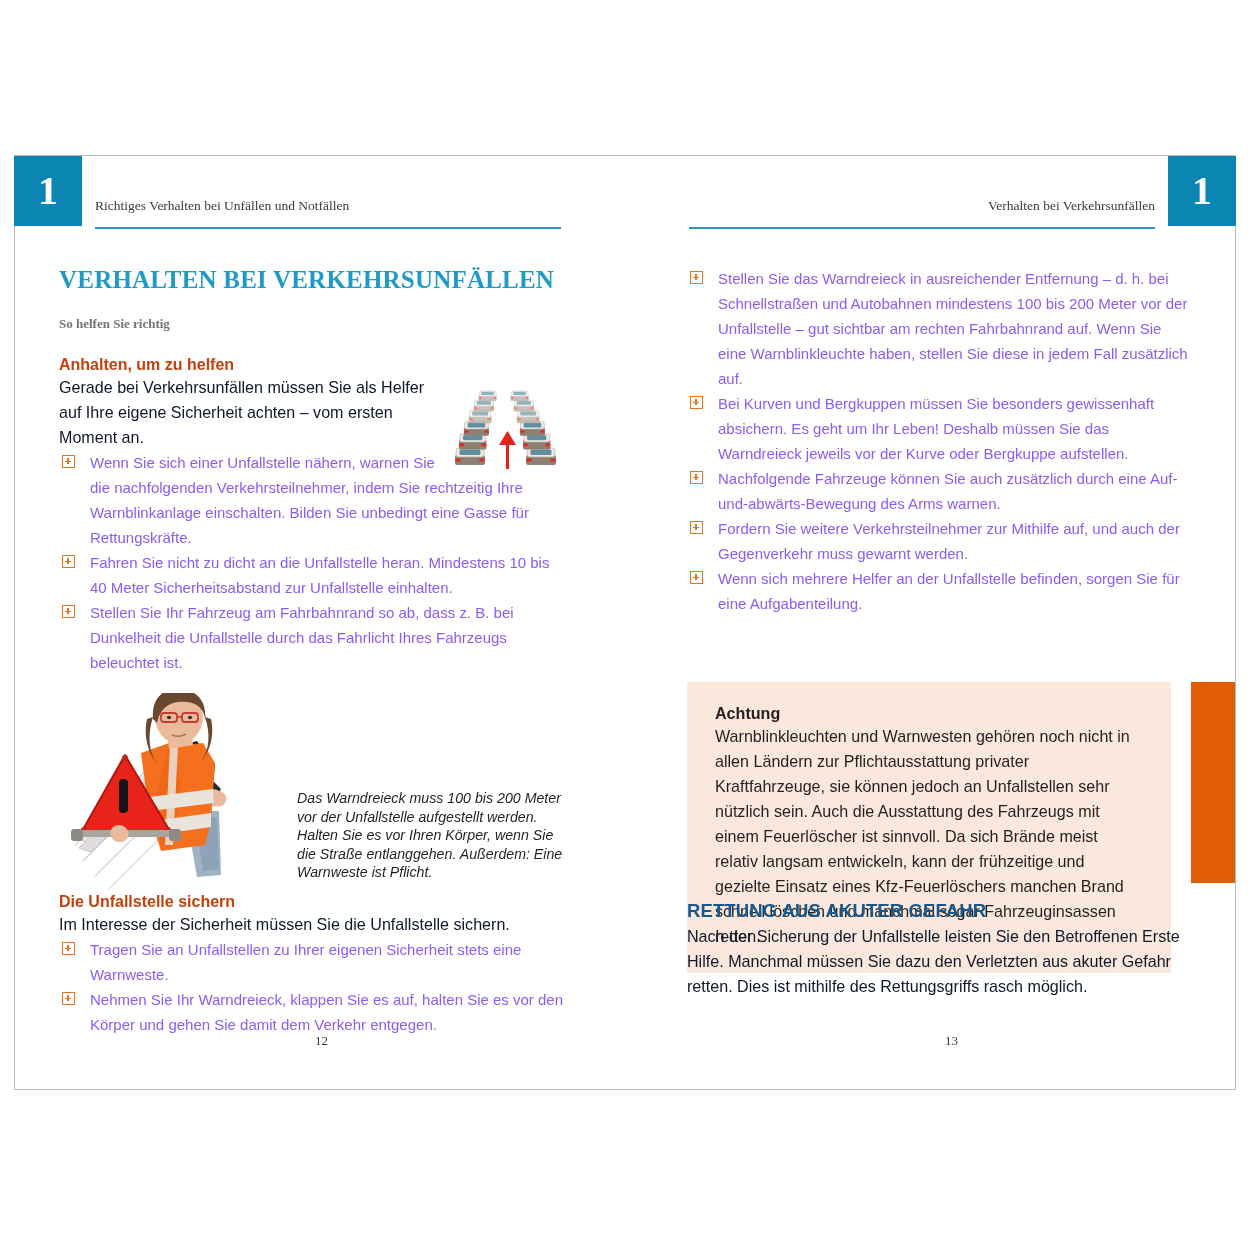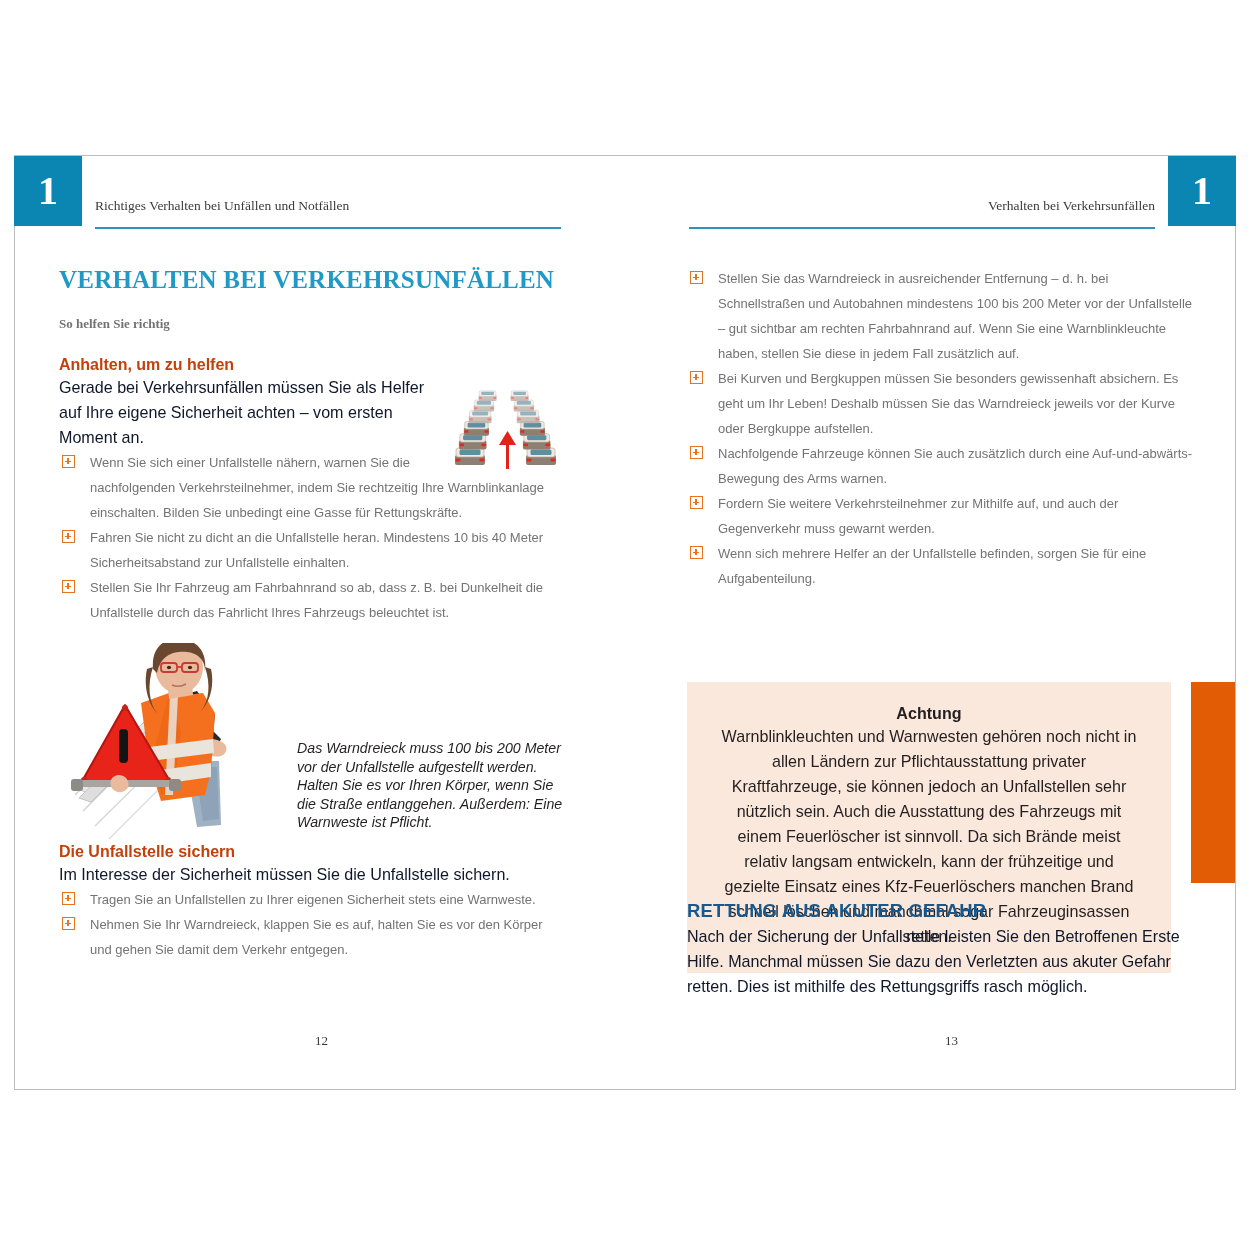--- a/index.html
+++ b/index.html
@@ -111,23 +111,23 @@
 
   
   ul.blist {
     list-style: none;
     margin: 0;
     padding: 0;
   }
   ul.blist li {
     position: relative;
     padding-left: 31px;
-    font-size: 13px;
+    font-size: 15px;
     line-height: 25px;
-    color: #737373;
+    color: #8b5cf6;
   }
   .plus-icon {
     position: absolute;
     left: 3px;
     top: 5px;
     width: 13px;
     height: 13px;
     border: 1.4px solid #e8731f;
     box-sizing: border-box;
   }
@@ -175,21 +175,20 @@
 
   
   .achtung {
     position: absolute;
     left: 672px;
     top: 526px;
     width: 484px;
     padding: 22px 28px 24px 28px;
     box-sizing: border-box;
     background: #fbe8dc;
-    text-align: center;
   }
   .achtung .ach-title {
     font-size: 16.1px;
     font-weight: bold;
     color: #231f20;
     margin-bottom: 1px;
   }
   .achtung .ach-body {
     font-size: 16.1px;
     line-height: 25px;

